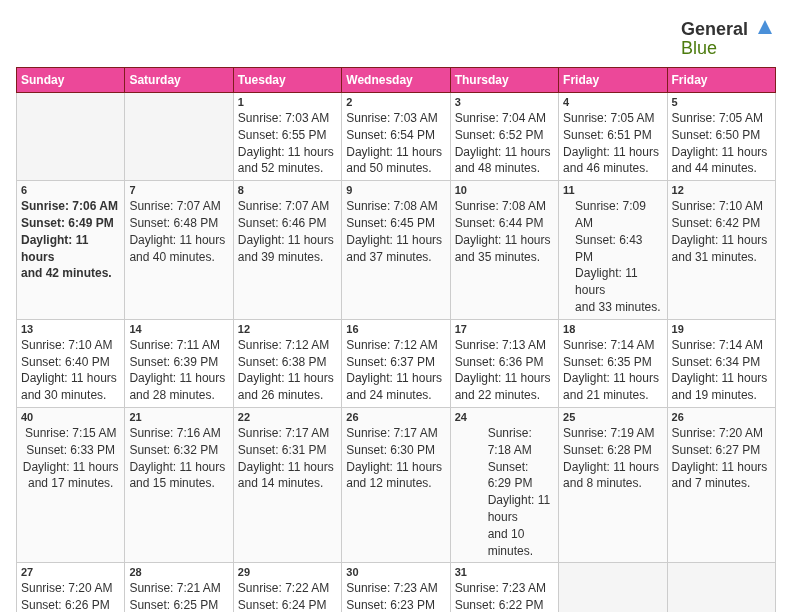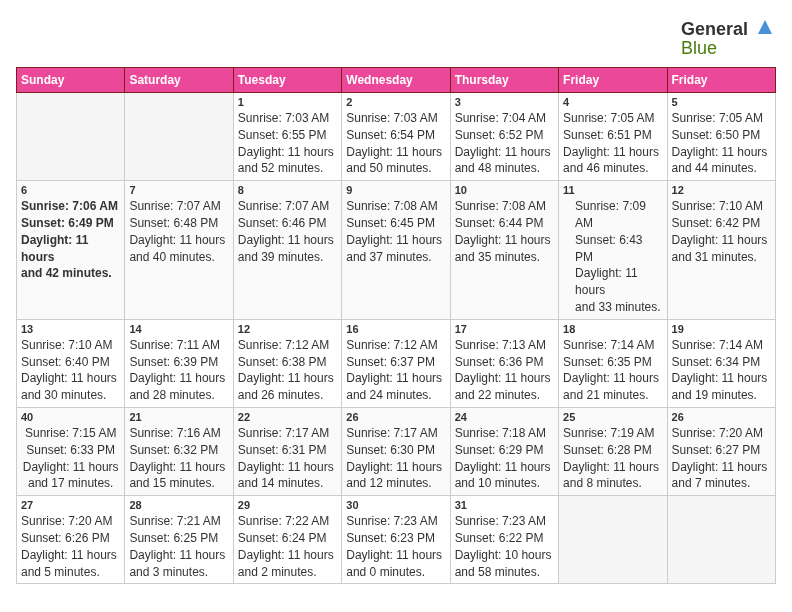--- a/index.html
+++ b/index.html
@@ -257,21 +257,21 @@
         </td>
         <td>
           <div class="day-num">26</div>
           <div class="cell-text" style="white-space: pre-line;">Sunrise: 7:17 AM
 Sunset: 6:30 PM
 Daylight: 11 hours
 and 12 minutes.</div>
         </td>
         <td>
           <div class="day-num">24</div>
-          <div class="cell-text" style="white-space: pre-line;">Sunrise: 7:18 AM
+          <div class="cell-text" style="white-space: pre-line; margin-left: 33px;">Sunrise: 7:18 AM
 Sunset: 6:29 PM
 Daylight: 11 hours
 and 10 minutes.</div>
         </td>
         <td>
           <div class="day-num">25</div>
           <div class="cell-text" style="white-space: pre-line;">Sunrise: 7:19 AM
 Sunset: 6:28 PM
 Daylight: 11 hours
 and 8 minutes.</div>

